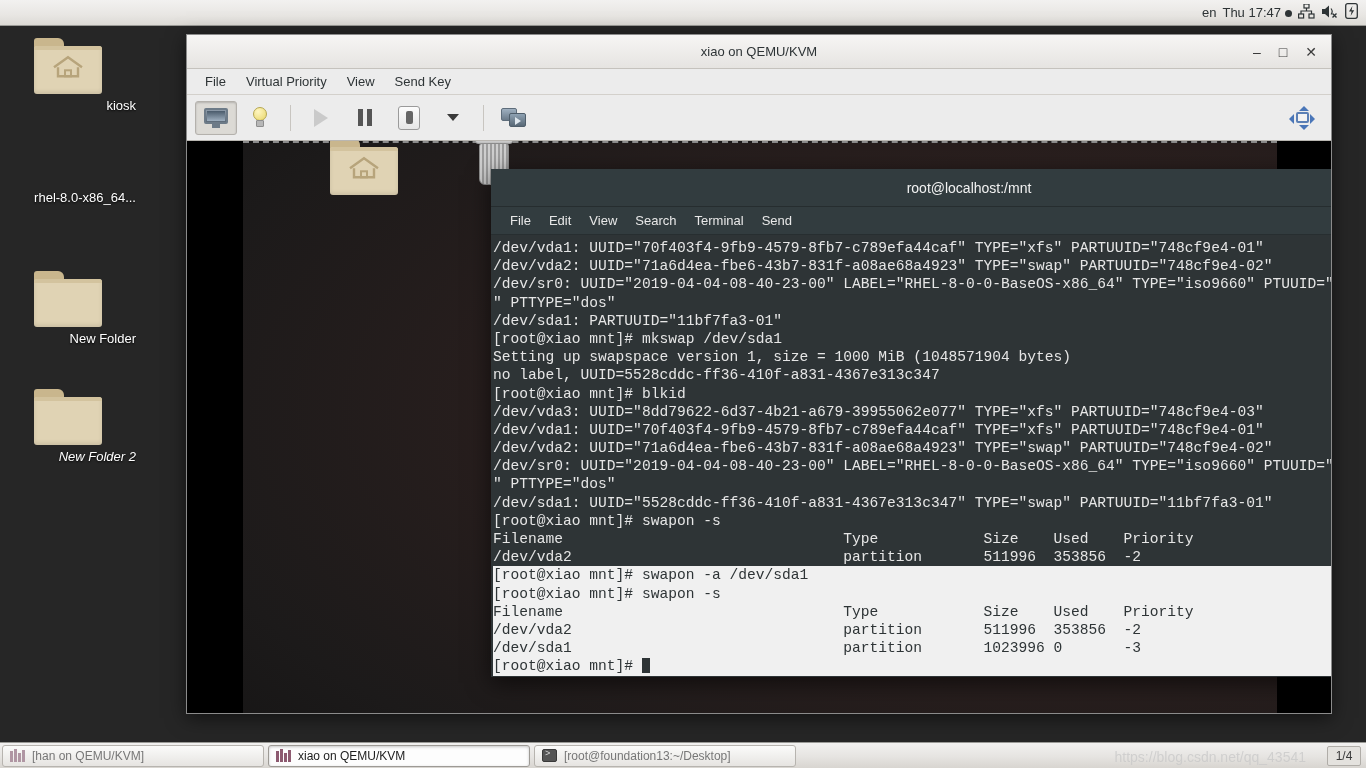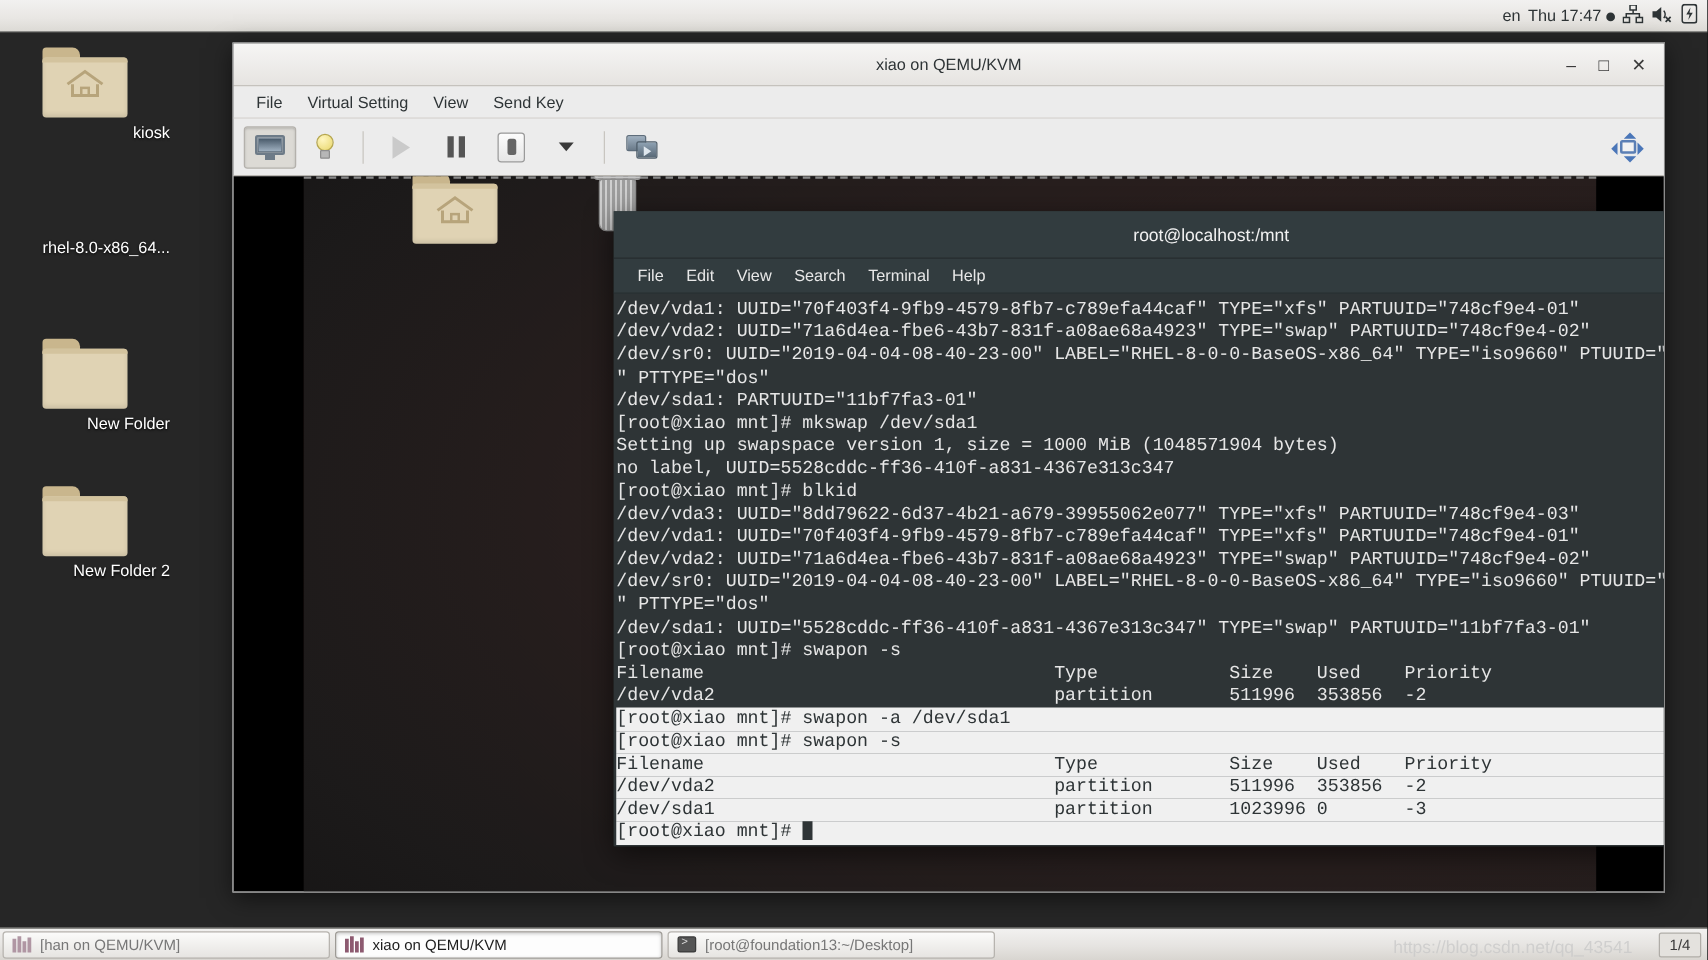--- a/index.html
+++ b/index.html
@@ -281,21 +281,21 @@
   </div>
 
   <div class="desk-icon" style="left:0px;top:245px;">
     <div class="folder">
         <div class="tab"></div>
         <div class="body"></div>
       </div>
     <div class="label">New Folder</div>
   </div>
 
-  <div class="desk-icon" style="left:0px;top:363px;">
+  <div class="desk-icon" style="left:0px;top:363px;font-style:italic;">
     <div class="folder">
         <div class="tab"></div>
         <div class="body"></div>
       </div>
     <div class="label">New Folder 2</div>
   </div>
 </div>
 
 <div id="vm-window">
 
@@ -303,21 +303,21 @@
     <div class="ttl">xiao on QEMU/KVM</div>
     <div class="win-btns">
       <span>–</span>
       <span>□</span>
       <span>✕</span>
     </div>
   </div>
 
   <div class="menubar">
     <span class="mi">File</span>
-    <span class="mi">Virtual Setting</span>
+    <span class="mi">Virtual Priority</span>
     <span class="mi">View</span>
     <span class="mi">Send Key</span>
   </div>
 
   <div class="toolbar">
     <div class="tbtn active">
       <span class="ico-monitor">
           <span class="scr"></span>
           <span class="stand"></span>
         </span>
@@ -392,21 +392,21 @@
         <div class="term-title">
           <div class="ttl">root@localhost:/mnt</div>
 
         </div>
         <div class="term-menubar">
           <span class="mi">File</span>
           <span class="mi">Edit</span>
           <span class="mi">View</span>
           <span class="mi">Search</span>
           <span class="mi">Terminal</span>
-          <span class="mi">Help</span>
+          <span class="mi">Send</span>
         </div>
         <div class="term-body">
           <div class="term-text" id="term-text"><div class="line">/dev/vda1: UUID="70f403f4-9fb9-4579-8fb7-c789efa44caf" TYPE="xfs" PARTUUID="748cf9e4-01"</div><div class="line">/dev/vda2: UUID="71a6d4ea-fbe6-43b7-831f-a08ae68a4923" TYPE="swap" PARTUUID="748cf9e4-02"</div><div class="line">/dev/sr0: UUID="2019-04-04-08-40-23-00" LABEL="RHEL-8-0-0-BaseOS-x86_64" TYPE="iso9660" PTUUID="0da1aba4</div><div class="line">" PTTYPE="dos"</div><div class="line">/dev/sda1: PARTUUID="11bf7fa3-01"</div><div class="line">[root@xiao mnt]# mkswap /dev/sda1</div><div class="line">Setting up swapspace version 1, size = 1000 MiB (1048571904 bytes)</div><div class="line">no label, UUID=5528cddc-ff36-410f-a831-4367e313c347</div><div class="line">[root@xiao mnt]# blkid</div><div class="line">/dev/vda3: UUID="8dd79622-6d37-4b21-a679-39955062e077" TYPE="xfs" PARTUUID="748cf9e4-03"</div><div class="line">/dev/vda1: UUID="70f403f4-9fb9-4579-8fb7-c789efa44caf" TYPE="xfs" PARTUUID="748cf9e4-01"</div><div class="line">/dev/vda2: UUID="71a6d4ea-fbe6-43b7-831f-a08ae68a4923" TYPE="swap" PARTUUID="748cf9e4-02"</div><div class="line">/dev/sr0: UUID="2019-04-04-08-40-23-00" LABEL="RHEL-8-0-0-BaseOS-x86_64" TYPE="iso9660" PTUUID="0da1aba4</div><div class="line">" PTTYPE="dos"</div><div class="line">/dev/sda1: UUID="5528cddc-ff36-410f-a831-4367e313c347" TYPE="swap" PARTUUID="11bf7fa3-01"</div><div class="line">[root@xiao mnt]# swapon -s</div><div class="line">Filename                                Type            Size    Used    Priority</div><div class="line">/dev/vda2                               partition       511996  353856  -2</div><div class="line sel">[root@xiao mnt]# swapon -a /dev/sda1</div><div class="line sel">[root@xiao mnt]# swapon -s</div><div class="line sel">Filename                                Type            Size    Used    Priority</div><div class="line sel">/dev/vda2                               partition       511996  353856  -2</div><div class="line sel">/dev/sda1                               partition       1023996 0       -3</div><div class="line sel">[root@xiao mnt]# <span class="cursor-blk"></span></div></div>
 
         </div>
       </div>
 
     </div>
   </div>
 </div>

